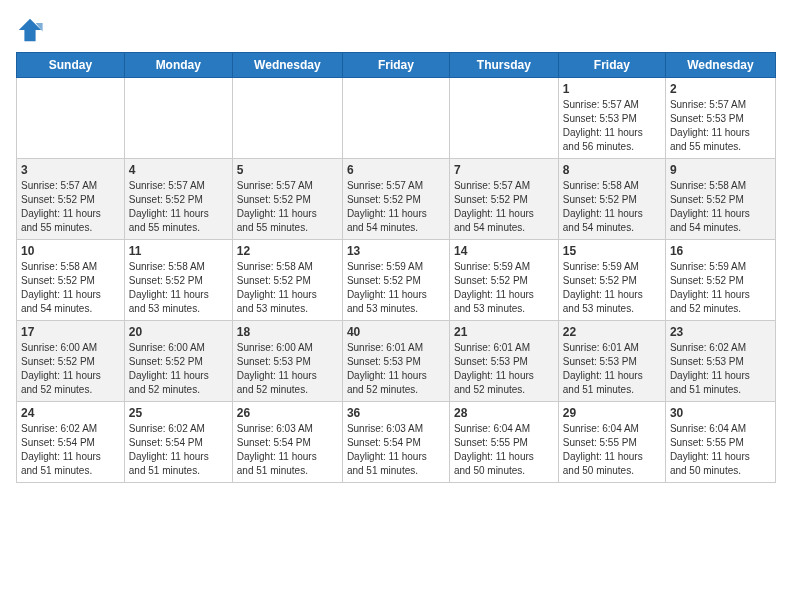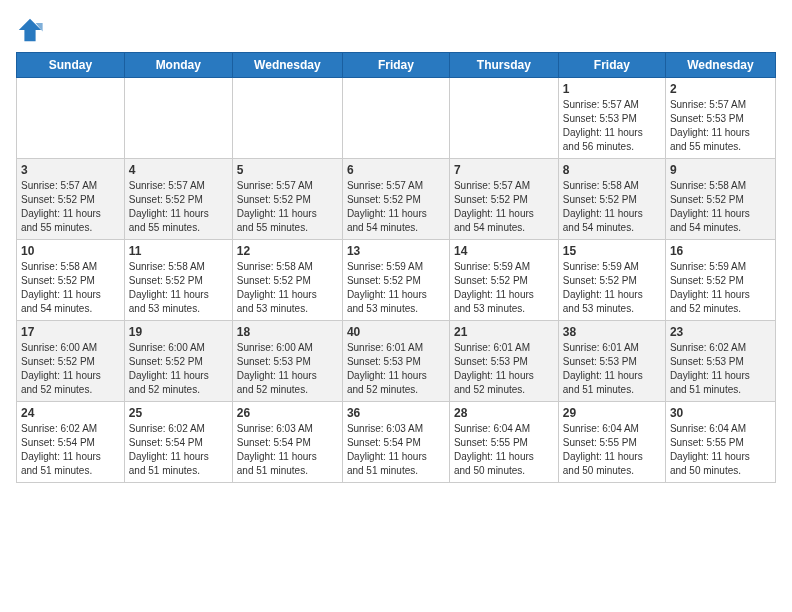--- a/index.html
+++ b/index.html
@@ -255,21 +255,21 @@
         </tr>
         <tr>
           <td>
             <span class="day-num">17</span>
             <div class="day-info" style="white-space: pre-line;">Sunrise: 6:00 AM
 Sunset: 5:52 PM
 Daylight: 11 hours
 and 52 minutes.</div>
           </td>
           <td>
-            <span class="day-num">19</span>
+            <span class="day-num">20</span>
             <div class="day-info" style="white-space: pre-line;">Sunrise: 6:00 AM
 Sunset: 5:52 PM
 Daylight: 11 hours
 and 52 minutes.</div>
           </td>
           <td>
             <span class="day-num">18</span>
             <div class="day-info" style="white-space: pre-line;">Sunrise: 6:00 AM
 Sunset: 5:53 PM
 Daylight: 11 hours
@@ -283,21 +283,21 @@
 and 52 minutes.</div>
           </td>
           <td>
             <span class="day-num">21</span>
             <div class="day-info" style="white-space: pre-line;">Sunrise: 6:01 AM
 Sunset: 5:53 PM
 Daylight: 11 hours
 and 52 minutes.</div>
           </td>
           <td>
-            <span class="day-num">38</span>
+            <span class="day-num">22</span>
             <div class="day-info" style="white-space: pre-line;">Sunrise: 6:01 AM
 Sunset: 5:53 PM
 Daylight: 11 hours
 and 51 minutes.</div>
           </td>
           <td>
             <span class="day-num">23</span>
             <div class="day-info" style="white-space: pre-line;">Sunrise: 6:02 AM
 Sunset: 5:53 PM
 Daylight: 11 hours

